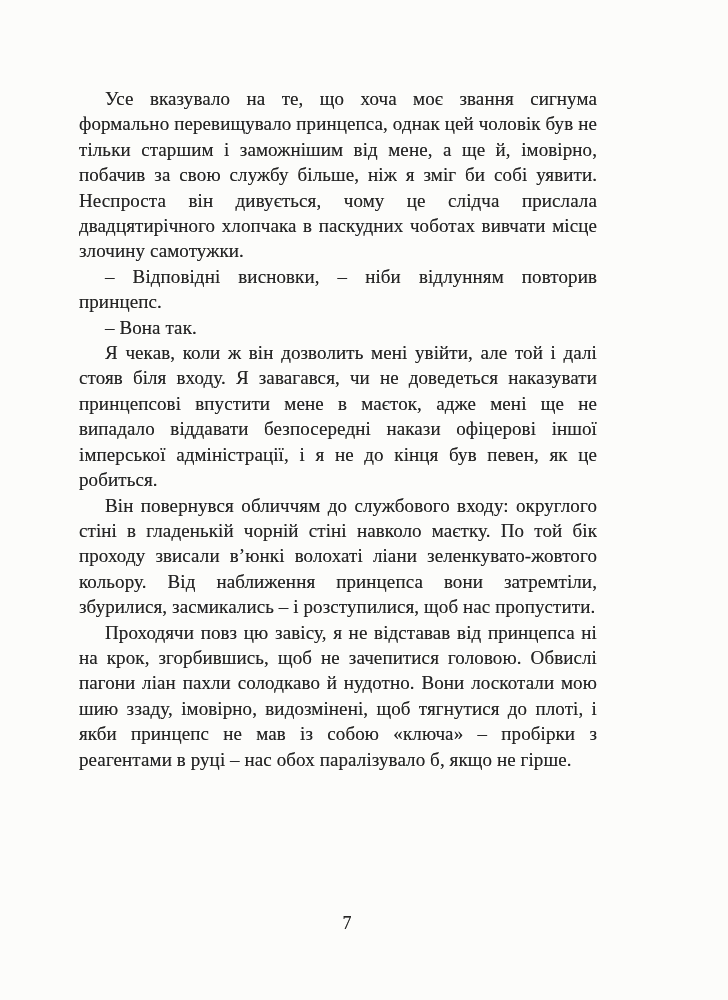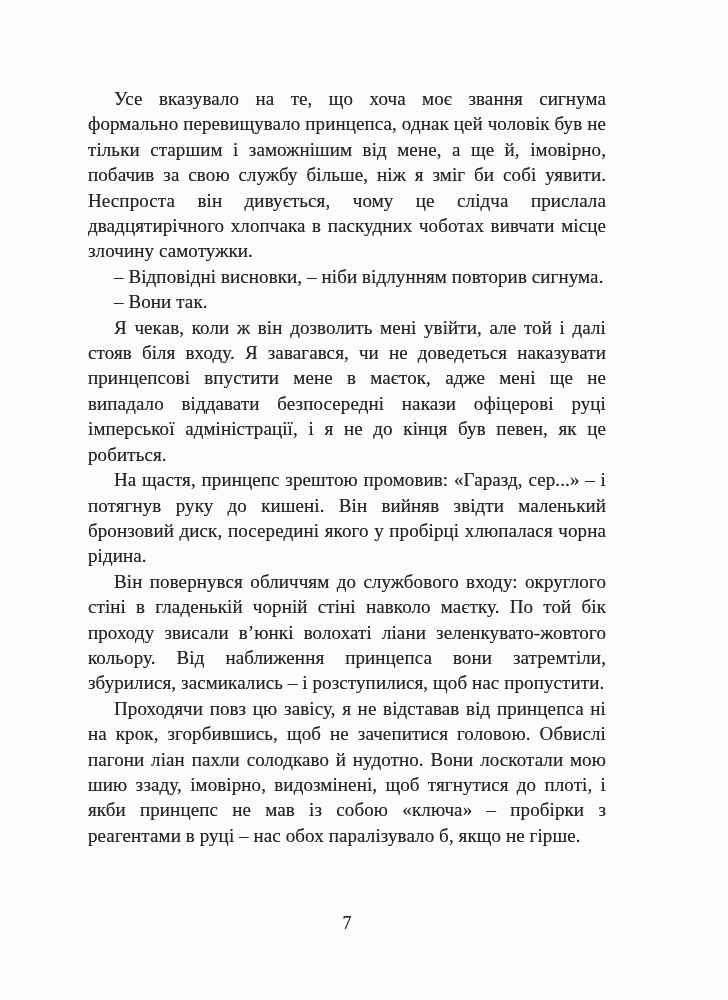--- a/index.html
+++ b/index.html
@@ -15,21 +15,21 @@
   .page {
     position: relative;
     width: 728px;
     height: 1000px;
     
     background:
       radial-gradient(ellipse 120% 120% at 50% 45%, rgba(0,0,0,0) 70%, rgba(0,0,0,0.025) 100%);
   }
   .text-block {
     position: absolute;
-    left: 88px;
+    left: 79px;
     top: 86px;
     width: 518px;
     font-size: 19px;
     line-height: 25.4px;
     text-align: justify;
     
     text-shadow: 0 0 0.45px rgba(40,40,40,0.55);
     letter-spacing: 0.1px;
   }
   .text-block p {
@@ -47,21 +47,20 @@
     line-height: 22px;
     text-shadow: 0 0 0.45px rgba(40,40,40,0.55);
   }
 </style>
 </head>
 <body style="background: rgb(252, 252, 250); color: rgb(36, 36, 36);">
 
 <div class="page">
   <div class="text-block" id="paragraphs">
       <p>Усе вказувало на те, що хоча моє звання сигнума формально перевищувало принцепса, однак цей чоловік був не тільки старшим і заможнішим від мене, а ще й, імовірно, побачив за свою службу більше, ніж я зміг би собі уявити. Неспроста він дивується, чому це слідча прислала двадцятирічного хлопчака в паскудних чоботах вивчати місце злочину самотужки.</p>
-      <p>– Відповідні висновки, – ніби відлунням повторив сигнума.</p>
-      <p>– Вони так.</p>
-      <p>Я чекав, коли ж він дозволить мені увійти, але той і далі стояв біля входу. Я завагався, чи не доведеться наказувати принцепсові впустити мене в маєток, адже мені ще не випадало віддавати безпосередні накази офіцерові руці імперської адміністрації, і я не до кінця був певен, як це робиться.</p>
-      <p>На щастя, принцепс зрештою промовив: «Гаразд, сер...» – і потягнув руку до кишені. Він вийняв звідти маленький бронзовий диск, посередині якого у пробірці хлюпалася чорна рідина.</p>
+      <p>– Відповідні висновки, – ніби відлунням повторив принцепс.</p>
+      <p>– Вона так.</p>
+      <p>Я чекав, коли ж він дозволить мені увійти, але той і далі стояв біля входу. Я завагався, чи не доведеться наказувати принцепсові впустити мене в маєток, адже мені ще не випадало віддавати безпосередні накази офіцерові іншої імперської адміністрації, і я не до кінця був певен, як це робиться.</p>
       <p>Він повернувся обличчям до службового входу: округлого стіні в гладенькій чорній стіні навколо маєтку. По той бік проходу звисали в’юнкі волохаті ліани зеленкувато-жовтого кольору. Від наближення принцепса вони затремтіли, збурилися, засмикались – і розступилися, щоб нас пропустити.</p>
       <p>Проходячи повз цю завісу, я не відставав від принцепса ні на крок, згорбившись, щоб не зачепитися головою. Обвислі пагони ліан пахли солодкаво й нудотно. Вони лоскотали мою шию ззаду, імовірно, видозмінені, щоб тягнутися до плоті, і якби принцепс не мав із собою «ключа» – пробірки з реагентами в руці – нас обох паралізувало б, якщо не гірше.</p>
     </div>
   <div class="page-number">7</div>
 </div>
 
 </body></html>

